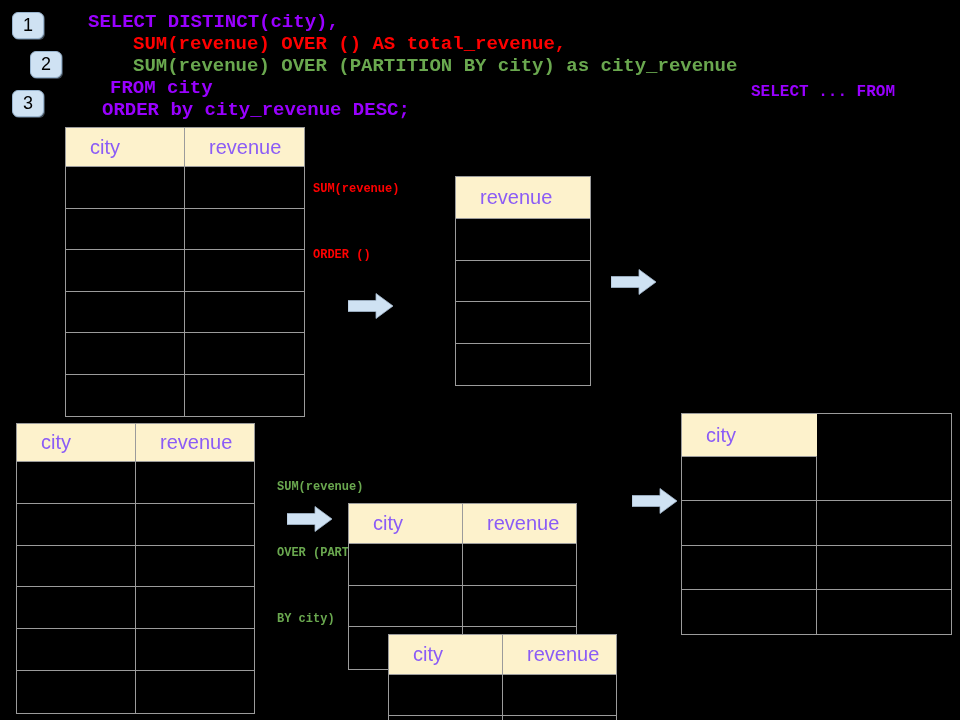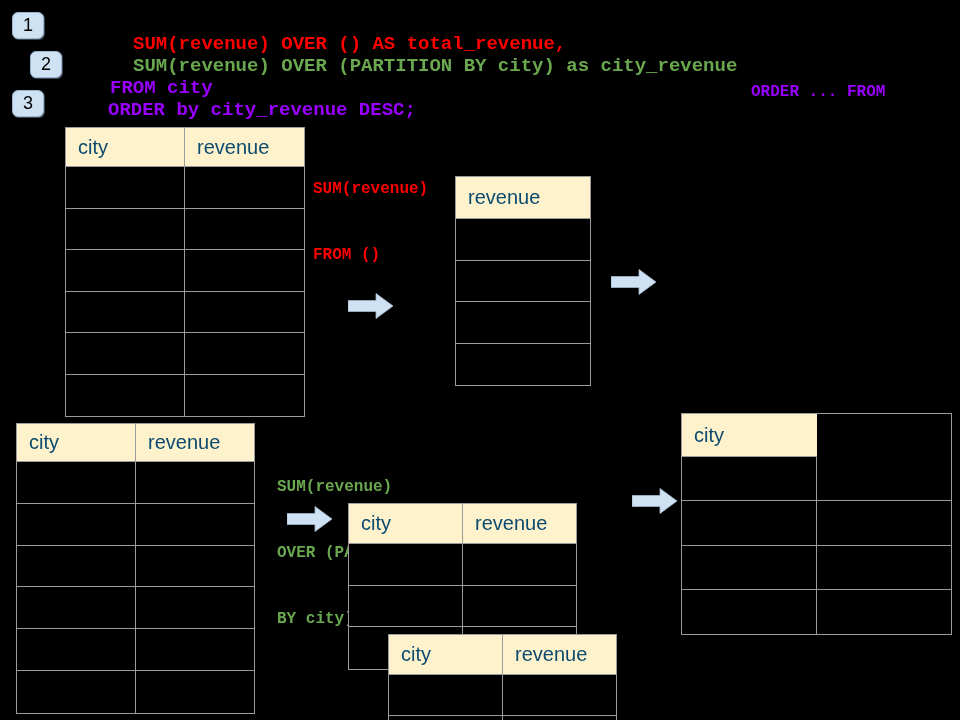--- a/index.html
+++ b/index.html
@@ -39,49 +39,49 @@
     white-space: pre;
   }
   .c-purple { color: var(--purple, #9900ff); }
   .c-red    { color: var(--red, #ff0000); }
   .c-green  { color: var(--green, #6aa84f); }
 
   #code-line-1 { left: 88px;  top: 11px; }
   #code-line-2 { left: 133px; top: 33px; }
   #code-line-3 { left: 133px; top: 55px; }
   #code-line-4 { left: 110px; top: 77px; }
-  #code-line-5 { left: 108px; top: 99px; }
+  #code-line-5 { left: 102px; top: 99px; }
 
   .note {
     position: absolute;
     font-family: "Liberation Mono", monospace;
     font-weight: bold;
-    font-size: 16px;
+    font-size: 12px;
     line-height: 22px;
     white-space: pre;
   }
   #note-total     { left: 313px; top: 134px; color: var(--red, #ff0000); }
   #note-partition { left: 277px; top: 432px; color: var(--green, #6aa84f); }
   #side-note      { left: 751px; top: 35px;  color: var(--purple, #9900ff);
                     font-size: 16px; line-height: 23px; }
 
   
   .tbl {
     position: absolute;
     background: #000;
     border: 1px solid var(--table-border, #999);
     box-sizing: border-box;
   }
   .thead, .trow { display: grid; }
   .th {
     background: var(--table-header-fill, #fff2cc);
-    color: #0c4a6e;
+    color: #8b5cf6;
     font-size: 20px;
     display: flex; align-items: center;
-    padding-left: 12px;
+    padding-left: 24px;
     border-right: 1px solid var(--table-border, #999);
     border-bottom: 1px solid var(--table-border, #999);
     box-sizing: border-box;
   }
   .th:last-child { border-right: none; }
   .td {
     border-right: 1px solid var(--table-border, #999);
     border-bottom: 1px solid var(--table-border, #999);
     box-sizing: border-box;
     background: transparent;
@@ -128,32 +128,33 @@
 </style>
 </head>
 <body>
 
 <div class="page">
 
   <div class="badge" id="badge-1">1</div>
   <div class="badge" id="badge-2">2</div>
   <div class="badge" id="badge-3">3</div>
 
+  <div class="code c-purple" id="code-line-1">SELECT DISTINCT(city),</div>
   <div class="code c-green" id="code-line-3">SUM(revenue) OVER (PARTITION BY city) as city_revenue</div>
   <div class="code c-red" id="code-line-2">SUM(revenue) OVER () AS total_revenue,</div>
   <div class="code c-purple" id="code-line-4">FROM city</div>
   <div class="code c-purple" id="code-line-5">ORDER by city_revenue DESC;</div>
 
   <div class="note" id="side-note">
-    <div>ORDER ... FROM</div>
+    <div>SELECT ... FROM</div>
   </div>
 
   <div class="note" id="note-total">
     <div>SUM(revenue)</div>
-    <div>FROM ()</div>
+    <div>ORDER ()</div>
   </div>
 
   <div class="note" id="note-partition">
     <div>SUM(revenue)</div>
     <div>OVER (PARTITION</div>
     <div>BY city)</div>
   </div>
 
   <div class="tbl" id="tbl-source-top">
       <div class="thead">

